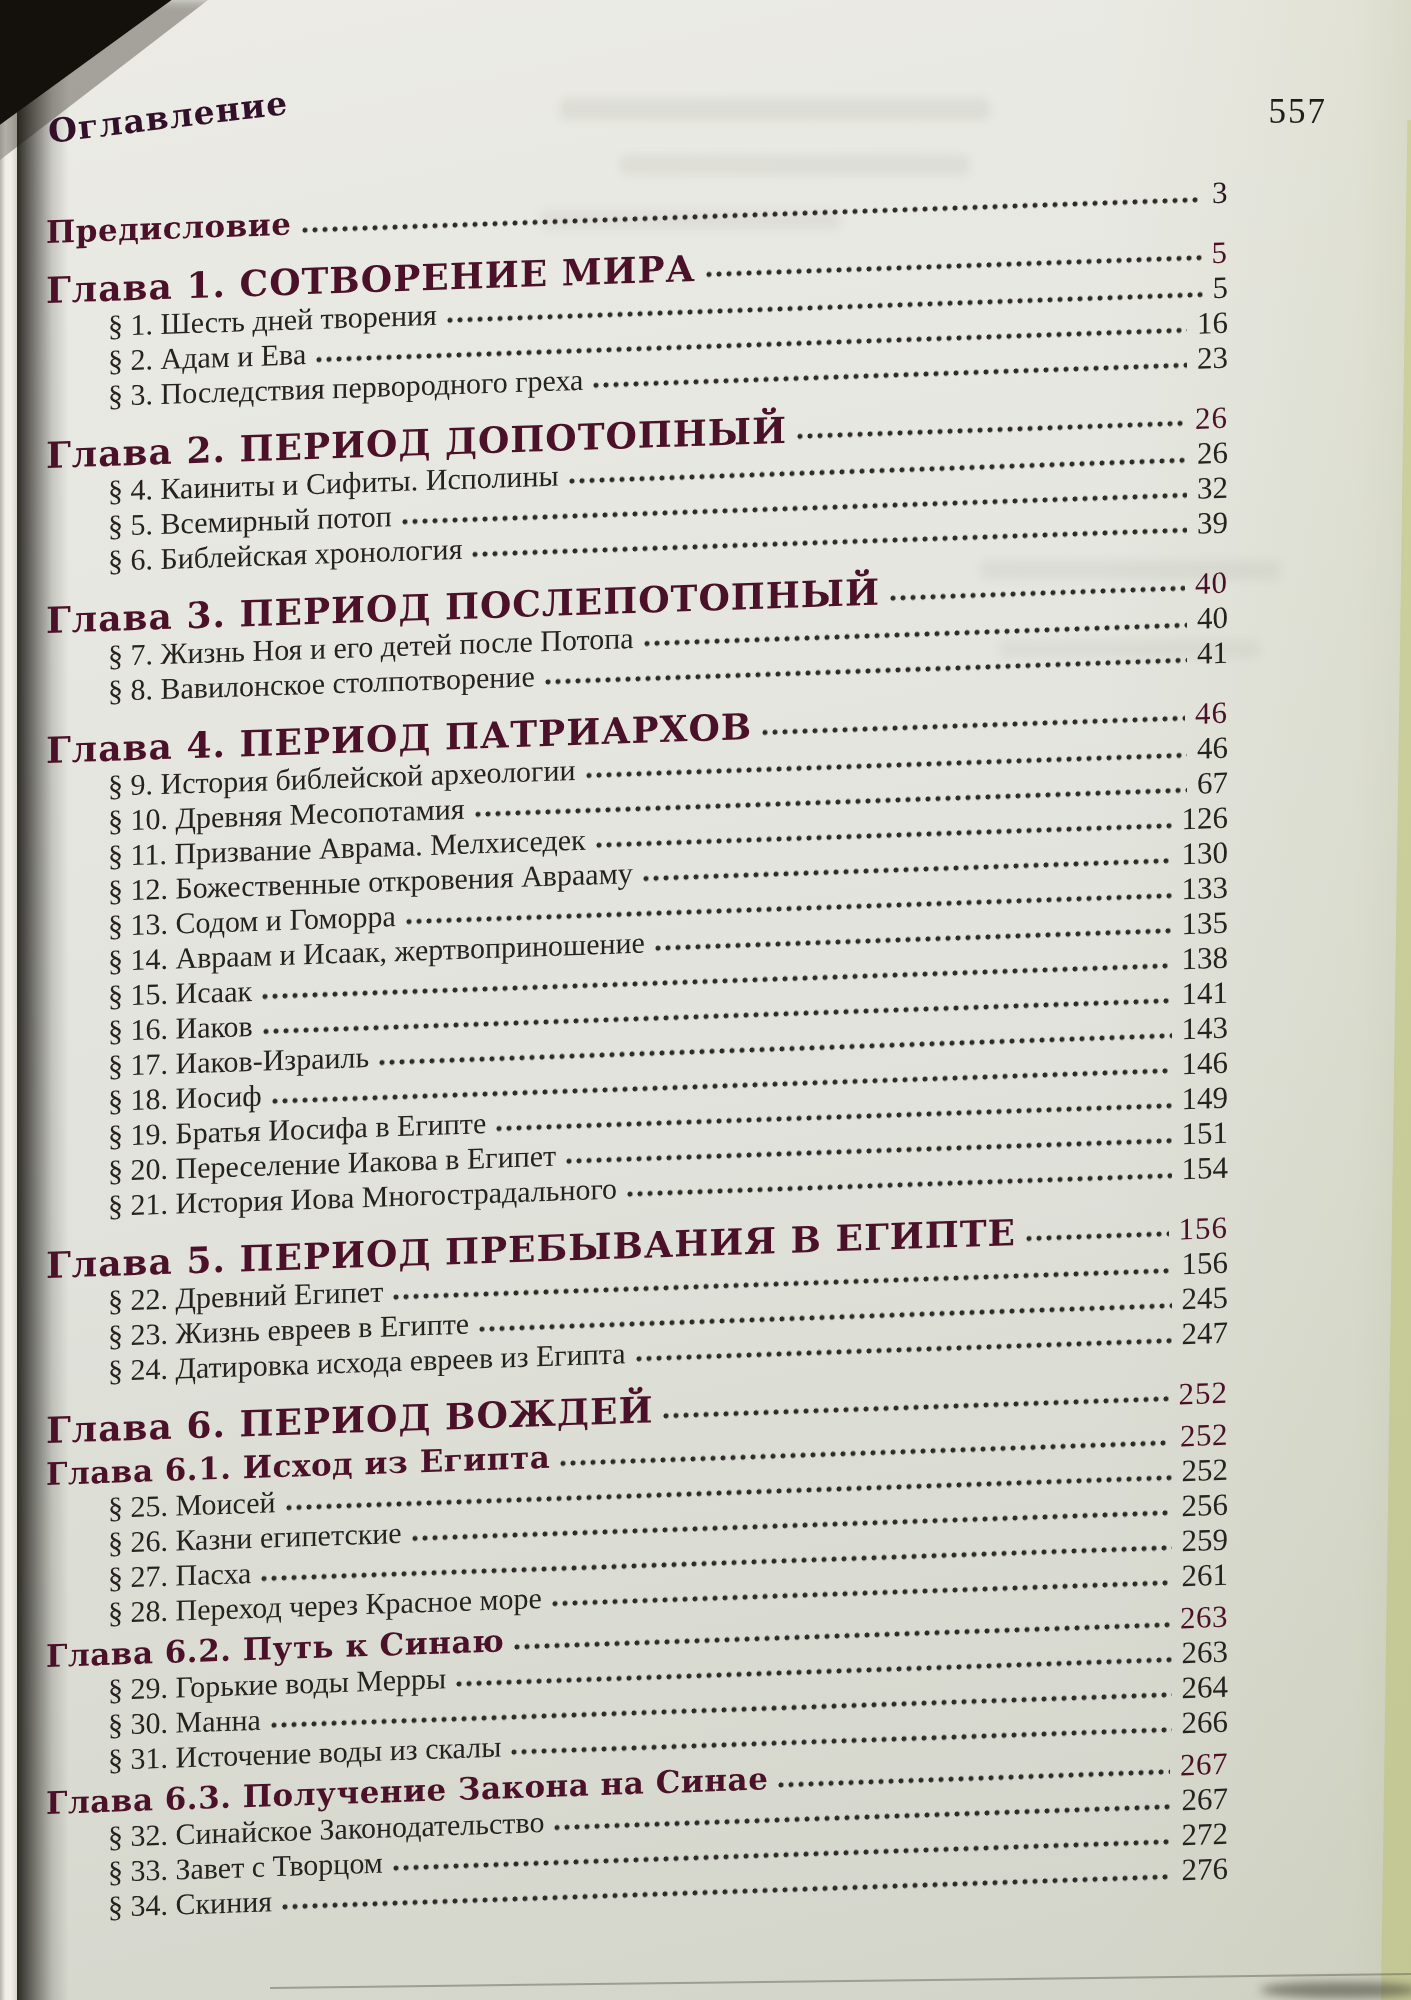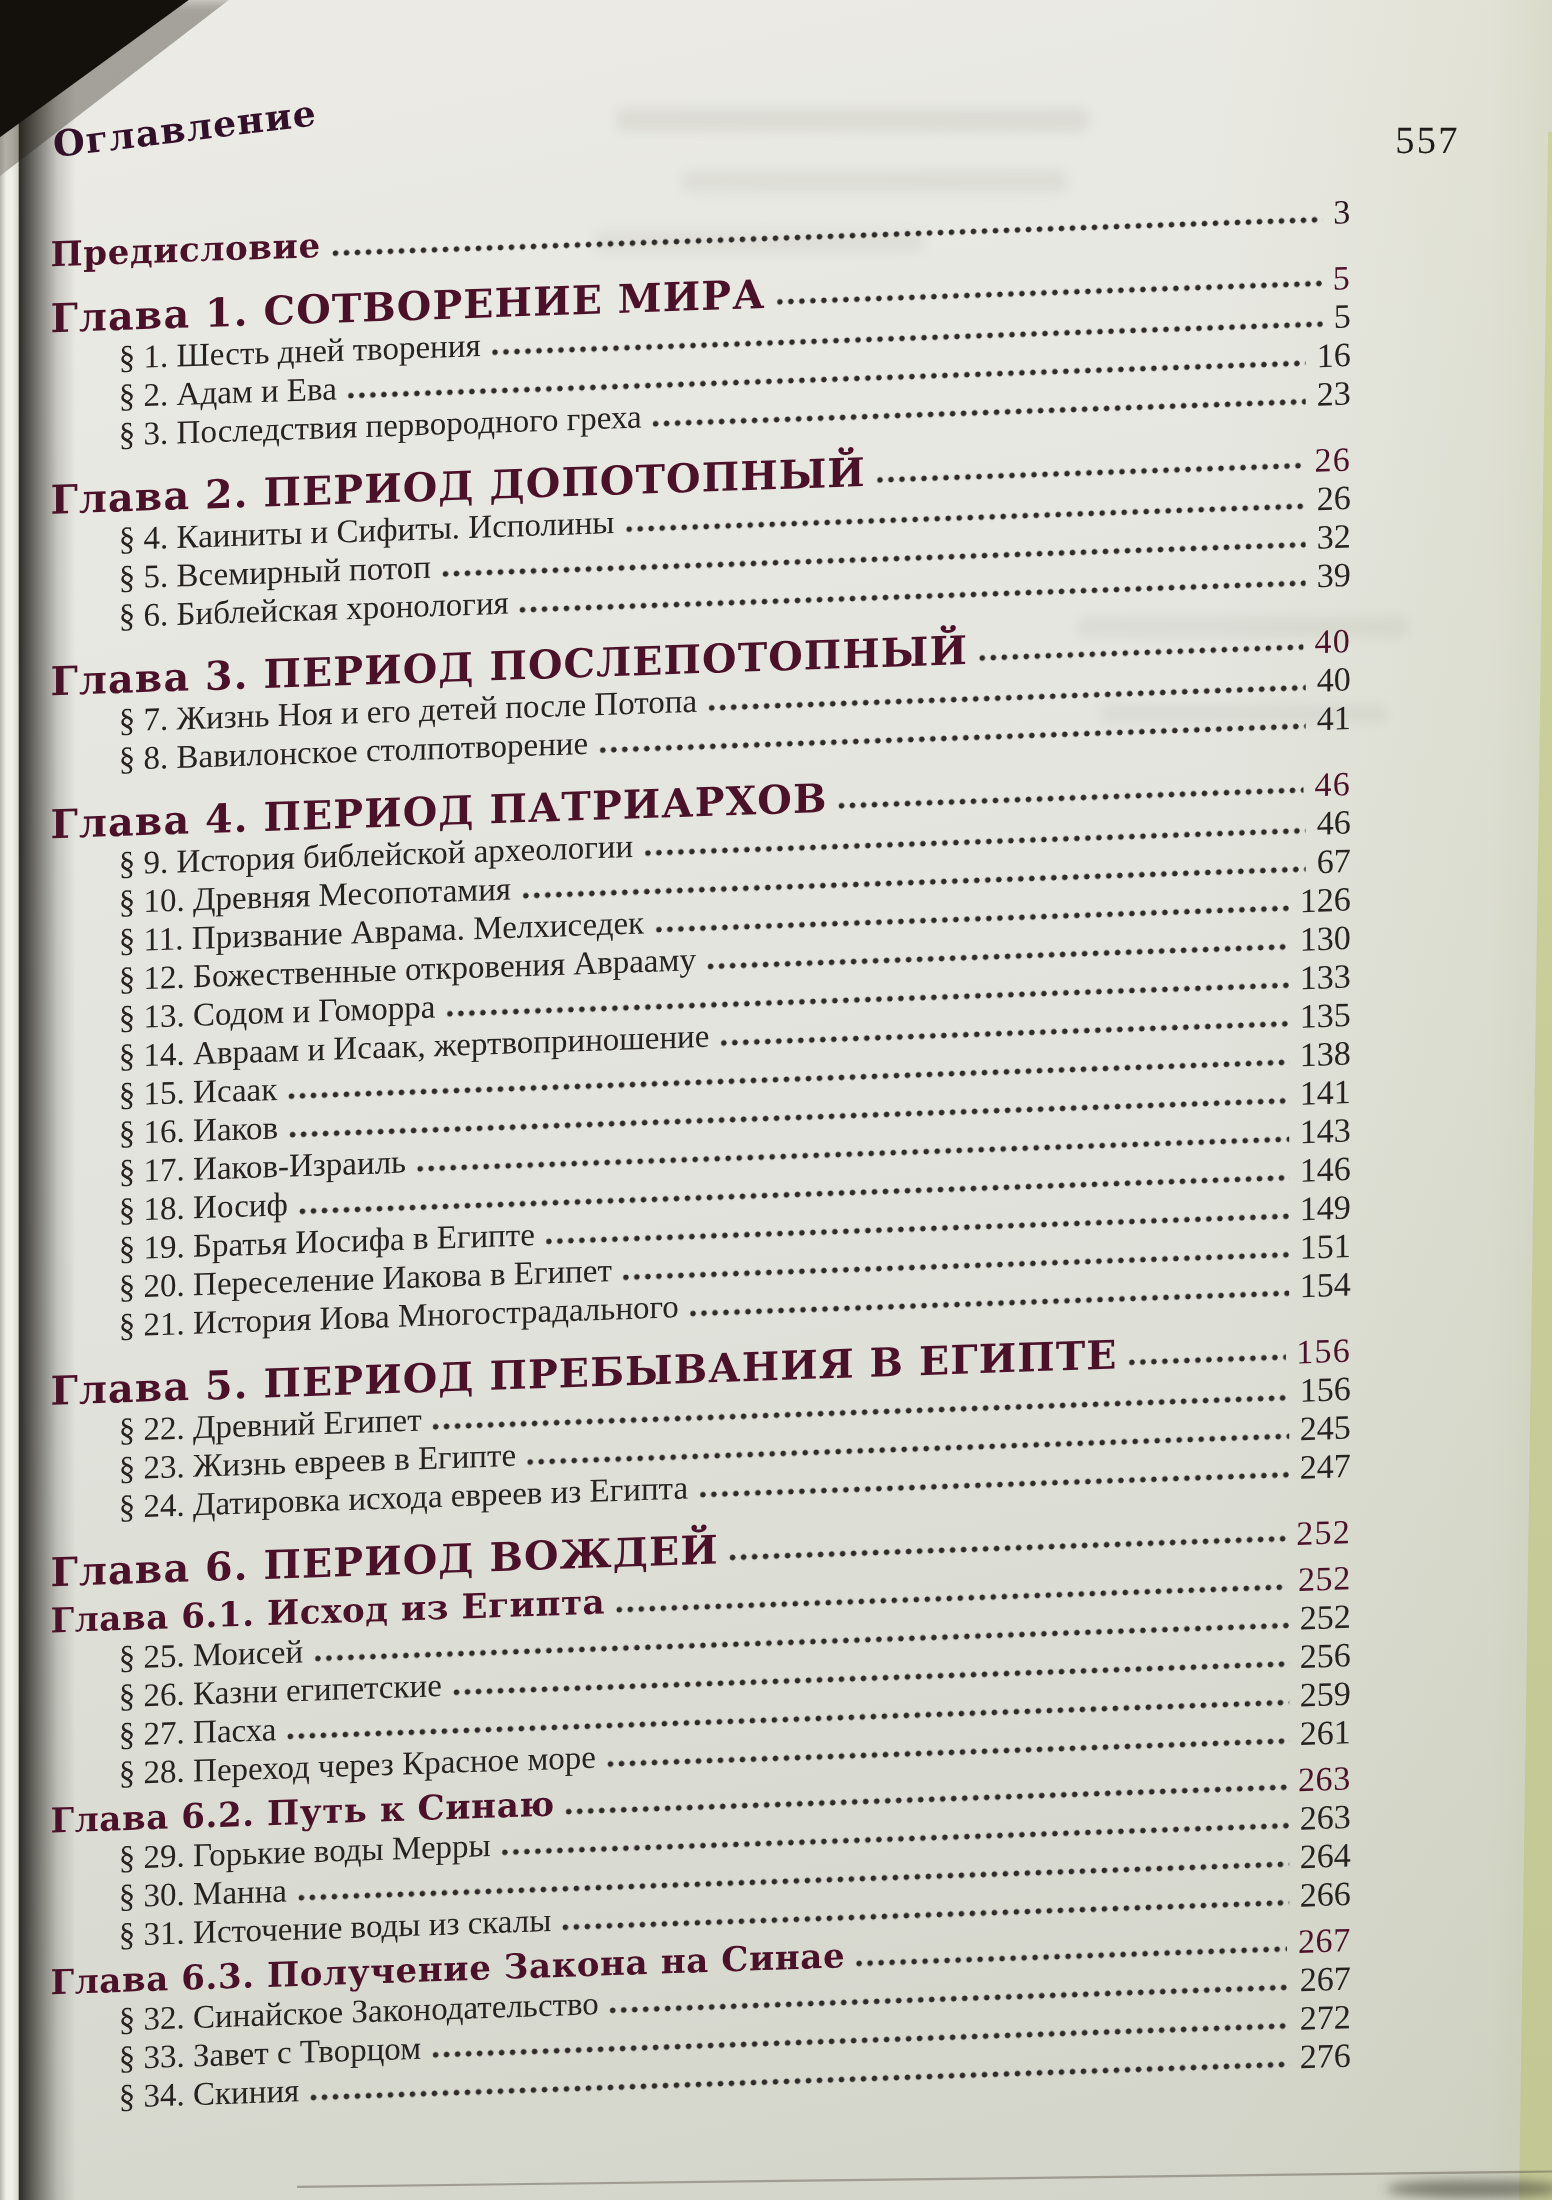--- a/index.html
+++ b/index.html
@@ -19,21 +19,21 @@
          background:var(--gutter-dark);clip-path:polygon(0 0,78% 0,0 78%);}
   .corner-dark-soft{position:absolute;left:0;top:0;width:260px;height:200px;opacity:.35;
          background:#201a12;clip-path:polygon(0 0,80% 0,0 80%);filter:blur(6px);}
   .bottom-edge-line{position:absolute;left:270px;right:-10px;top:1980px;height:2px;
          background:rgba(105,100,88,0.5);transform:rotate(-0.7deg);}
   .bottom-smudge{position:absolute;left:1260px;top:1982px;width:160px;height:16px;border-radius:50%;
          background:rgba(60,58,48,0.55);filter:blur(5px);}
   .ghost{position:absolute;background:#6d7162;filter:blur(5px);border-radius:6px;pointer-events:none;}
 
   
-  .folio{position:absolute;top:108px;right:84px;font-family:"Liberation Serif",serif;
+  .folio{position:absolute;top:92px;right:84px;font-family:"Liberation Serif",serif;
          font-size:35px;color:var(--folio-ink);letter-spacing:2px;}
 
   
   .content{position:absolute;left:46px;top:112px;width:1294px;
            transform:skewY(-1.95deg);transform-origin:0 0;}
   .book-title{position:absolute;left:4px;top:0;font-size:33px;font-weight:bold;
            color:#33102a;letter-spacing:1px;transform:rotate(-5deg);transform-origin:0 100%;}
   .toc{display:flex;flex-direction:column;margin-top:96px;padding-right:112px;}
   .row{display:flex;align-items:flex-end;line-height:1;}
   .row .lbl{white-space:nowrap;}

